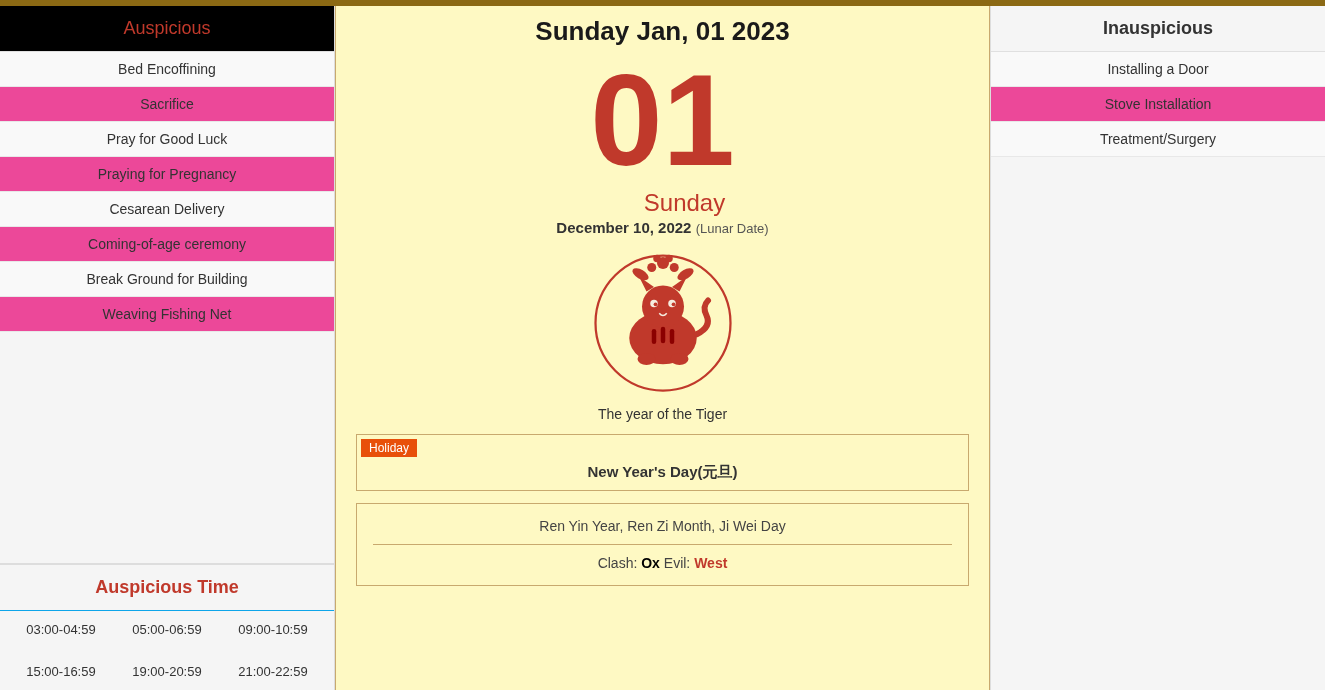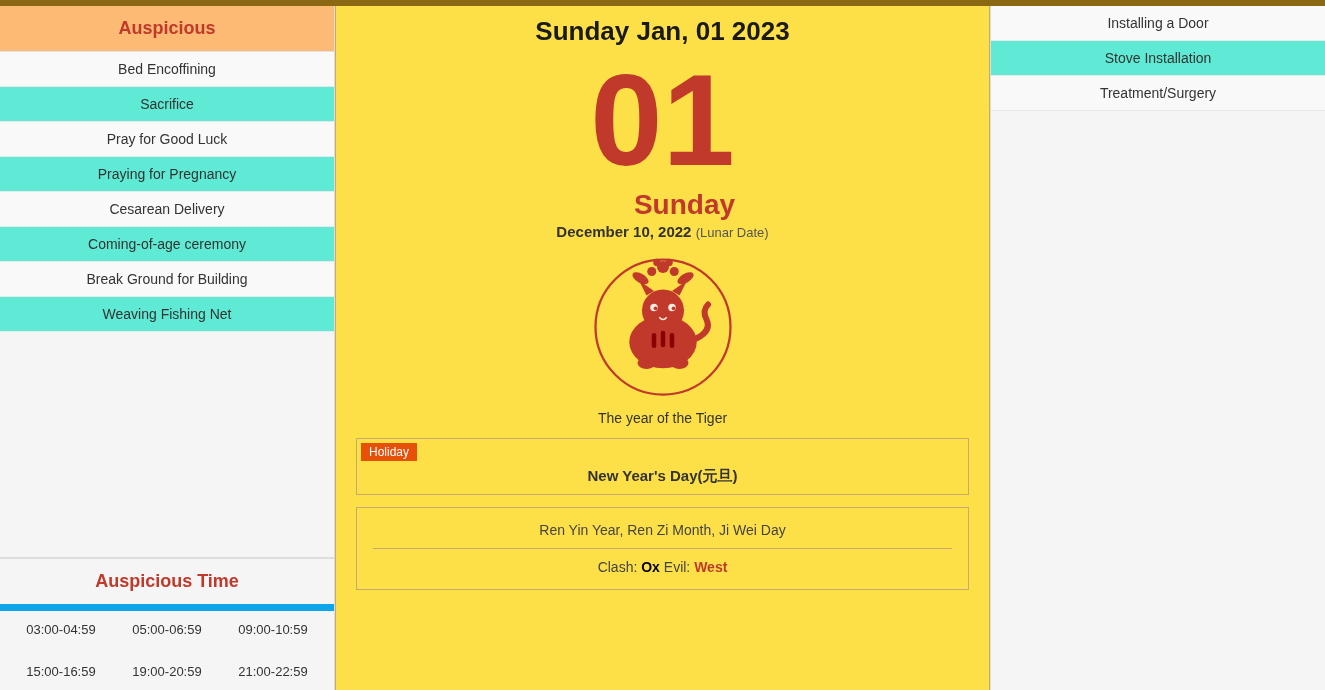--- a/index.html
+++ b/index.html
@@ -32,73 +32,73 @@
     .panel-section {
       flex: 1;
       display: flex;
       flex-direction: column;
     }
 
     .section-header {
       padding: 12px 8px;
       text-align: center;
       font-size: 18px;
-      font-weight: bold;
-      color: #c0392b;
-      background: #fdba74;
+      font-weight: normal;
+      color: #c0392b;
+      background: #000000;
       border-bottom: 1px solid #e0e0e0;
     }
 
     .list-item {
       padding: 9px 8px;
       text-align: center;
       font-size: 14px;
       color: #333;
-      background: #5eead4;
+      background: #ec4899;
       border-bottom: 1px solid #e8e8e8;
     }
 
     .list-item:nth-child(odd) {
       background: #f9f9f9;
     }
 
     .time-section {
       background: #f5f5f5;
       border-top: 2px solid #ddd;
       padding-bottom: 8px;
     }
 
     .time-header {
       padding: 12px 8px;
       text-align: center;
       font-size: 18px;
       font-weight: bold;
       color: #c0392b;
-      border-bottom: 7px solid #0ea5e9;
+      border-bottom: 1px solid #0ea5e9;
       margin-bottom: 8px;
     }
 
     .time-grid {
       display: grid;
       grid-template-columns: 1fr 1fr 1fr;
       gap: 21px 0;
       padding: 0 8px;
     }
 
     .time-cell {
       text-align: center;
       font-size: 13px;
       color: #333;
       padding: 3px 2px;
     }
 
     
     .center-panel {
       flex: 1;
-      background: #fde047;
+      background: #fef9c3;
       display: flex;
       flex-direction: column;
       align-items: center;
       padding: 10px 20px;
       border-right: 1px solid #c8a96e;
       border-left: 1px solid #c8a96e;
       position: relative;
     }
 
     .date-header {
@@ -111,22 +111,22 @@
 
     .day-number {
       font-size: 130px;
       font-weight: bold;
       color: #c0392b;
       line-height: 1;
       margin-bottom: 4px;
     }
 
     .day-name {
-      font-size: 28px;
-      font-weight: bold;
+      font-size: 24px;
+      font-weight: normal;
       color: #c0392b;
       margin-bottom: 2px;
       margin-left: 44px;
     }
 
     .lunar-date {
       font-size: 15px;
       color: #333;
       margin-bottom: 12px;
     }
@@ -356,20 +356,21 @@
         <span class="clash-bold">Ox</span>
         <span class="clash-label"> </span>
         <span class="clash-label">Evil:</span>
         <span class="evil-bold">West</span>
       </div>
     </div>
   </div>
 
   <div class="right-panel">
     <div class="panel-section">
+      <div class="inauspicious-header">Inauspicious</div>
       <div id="inauspicious-list">
           <div class="list-item">Installing a Door</div>
           <div class="list-item">Stove Installation</div>
           <div class="list-item">Treatment/Surgery</div>
         </div>
     </div>
   </div>
 
 </div>
 

